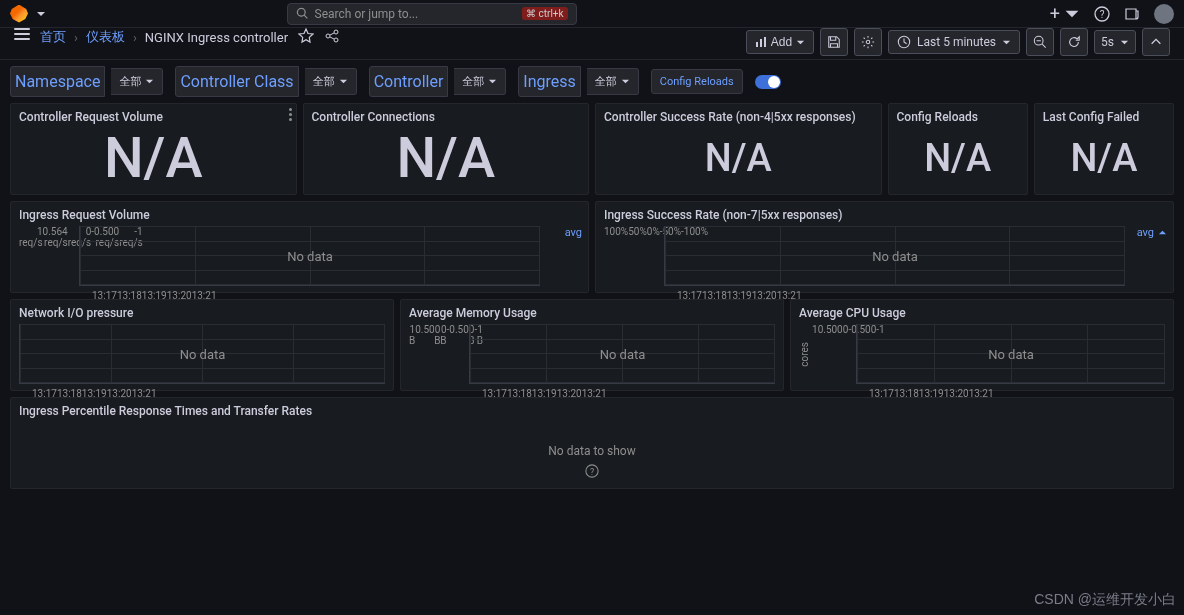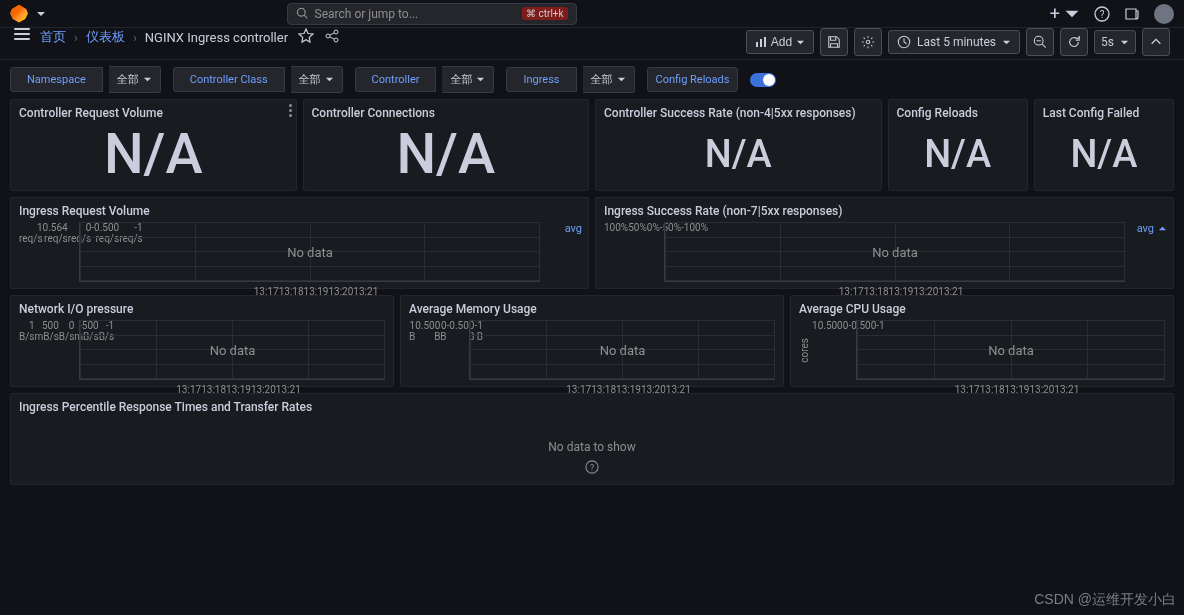--- a/index.html
+++ b/index.html
@@ -19,21 +19,21 @@
 .breadcrumb a{color:#6e9fff;text-decoration:none}
 .breadcrumb .sep{color:#666}
 .breadcrumb .current{color:#ccccdc}
 .hdr-icon{width:16px;height:16px;color:#ccccdc;cursor:pointer}
 .hdr-right{margin-left:auto;display:flex;align-items:center;gap:6px}
 .add-btn{display:flex;align-items:center;gap:4px;background:#24262b;border:1px solid #4a4e5a;border-radius:3px;padding:4px 8px;font-size:12px;color:#ccccdc;cursor:pointer}
 .icon-btn{width:28px;height:28px;display:flex;align-items:center;justify-content:center;border:1px solid #4a4e5a;border-radius:3px;background:#24262b;cursor:pointer}
 .icon-btn svg{width:14px;height:14px;color:#ccccdc}
 .time-btn{display:flex;align-items:center;gap:6px;border:1px solid #4a4e5a;border-radius:3px;background:#24262b;padding:4px 8px;cursor:pointer;font-size:12px}
 .filter-bar{display:flex;align-items:center;padding:6px 10px;gap:6px}
-.filter-label{background:#24262b;border:1px solid #373944;border-radius:3px 0 0 3px;padding:5px 16px;color:#6e9fff;font-size:11px}
+.filter-label{background:#24262b;border:1px solid #373944;border-radius:3px 0 0 3px;padding:5px 4px;color:#6e9fff;font-size:16px}
 .filter-val{background:#24262b;border:1px solid #373944;border-left:0;border-radius:0 3px 3px 0;padding:5px 8px;font-size:11px;display:flex;align-items:center;gap:4px;margin-right:6px}
 .filter-val svg{width:9px;height:9px}
 .static-label{background:#24262b;border:1px solid #373944;border-radius:3px;padding:5px 8px;font-size:11px;color:#6e9fff}
 .toggle{width:26px;height:14px;background:#3d71d9;border-radius:7px;position:relative;margin-left:6px}
 .toggle::after{content:"";position:absolute;right:1px;top:1px;width:12px;height:12px;background:#fff;border-radius:50%}
 .grid{padding:0 10px;display:grid;grid-template-columns:repeat(24,1fr);gap:6px}
 .panel{background:#181b1f;border:1px solid #24262b;border-radius:2px;padding:6px 8px;position:relative}
 .panel-title{font-size:12px;font-weight:500;color:#ccccdc;margin-bottom:4px}
 .na{font-size:48px;font-weight:500;color:#ccccdc;text-align:center;display:flex;align-items:center;justify-content:center;height:calc(100% - 18px)}
 .na.small{font-size:36px}
@@ -52,21 +52,21 @@
 .p11{grid-column:span 24;height:90px}
 .more{position:absolute;right:4px;top:4px;display:flex;flex-direction:column;gap:2px;cursor:pointer}
 .more span{width:3px;height:3px;background:#8e8e8e;border-radius:50%}
 .chart{position:relative;height:calc(100% - 18px);display:flex}
 .y-axis{display:flex;flex-direction:row;justify-content:space-between;padding-right:6px;font-size:10px;color:#8e8e8e;text-align:right;width:60px}
 .plot{flex:1;position:relative;border-left:1px solid #373944;border-bottom:1px solid #373944}
 .grid-lines{position:absolute;inset:0;display:flex;flex-direction:column;justify-content:space-between}
 .grid-lines div{border-top:1px solid #2a2d34;height:0}
 .vgrid{position:absolute;inset:0;display:flex;justify-content:space-between}
 .vgrid div{border-left:1px solid #2a2d34;width:0}
-.x-axis{position:absolute;bottom:-16px;left:12px;right:0;display:flex;justify-content:center;font-size:10px;color:#8e8e8e}
+.x-axis{position:absolute;bottom:-16px;left:12px;right:0;display:flex;justify-content:flex-start;font-size:10px;color:#8e8e8e}
 .no-data{position:absolute;top:50%;left:50%;transform:translate(-50%,-50%);font-size:13px;color:#8e8e8e}
 .no-data-center{display:flex;flex-direction:column;align-items:center;justify-content:center;height:100%;gap:6px;color:#8e8e8e;font-size:12px}
 .legend{position:absolute;right:6px;top:24px;font-size:11px;color:#6e9fff;display:flex;align-items:center;gap:4px}
 .legend svg{width:9px;height:9px}
 .chart-wrap{display:flex;height:calc(100% - 18px)}
 .chart-wrap .chart{flex:1;height:100%}
 .p10 .y-label{writing-mode:vertical-rl;transform:rotate(180deg);font-size:10px;color:#8e8e8e;align-self:center;margin-right:2px}
 .watermark{position:absolute;right:8px;bottom:6px;font-size:14px;color:#7a7e8a;font-family:sans-serif}
 .shrink-plot{margin-right:40px}
 svg{fill:currentColor}
@@ -322,27 +322,20 @@
             <span>13:20</span>
             <span>13:21</span>
           </div>
       </div>
     </div>
   </div>
 
   <div class="panel p8">
     <div class="panel-title">Network I/O pressure</div>
     <div class="chart">
-      <div class="y-axis">
-        <span>1 B/s</span>
-          <span>500 mB/s</span>
-          <span>0 B/s</span>
-          <span>-500 mB/s</span>
-          <span>-1 B/s</span>
-      </div>
       <div class="plot">
         <div class="grid-lines">
             <div></div>
             <div></div>
             <div></div>
             <div></div>
             <div></div>
           </div>
         <div class="vgrid">
             <div></div>

